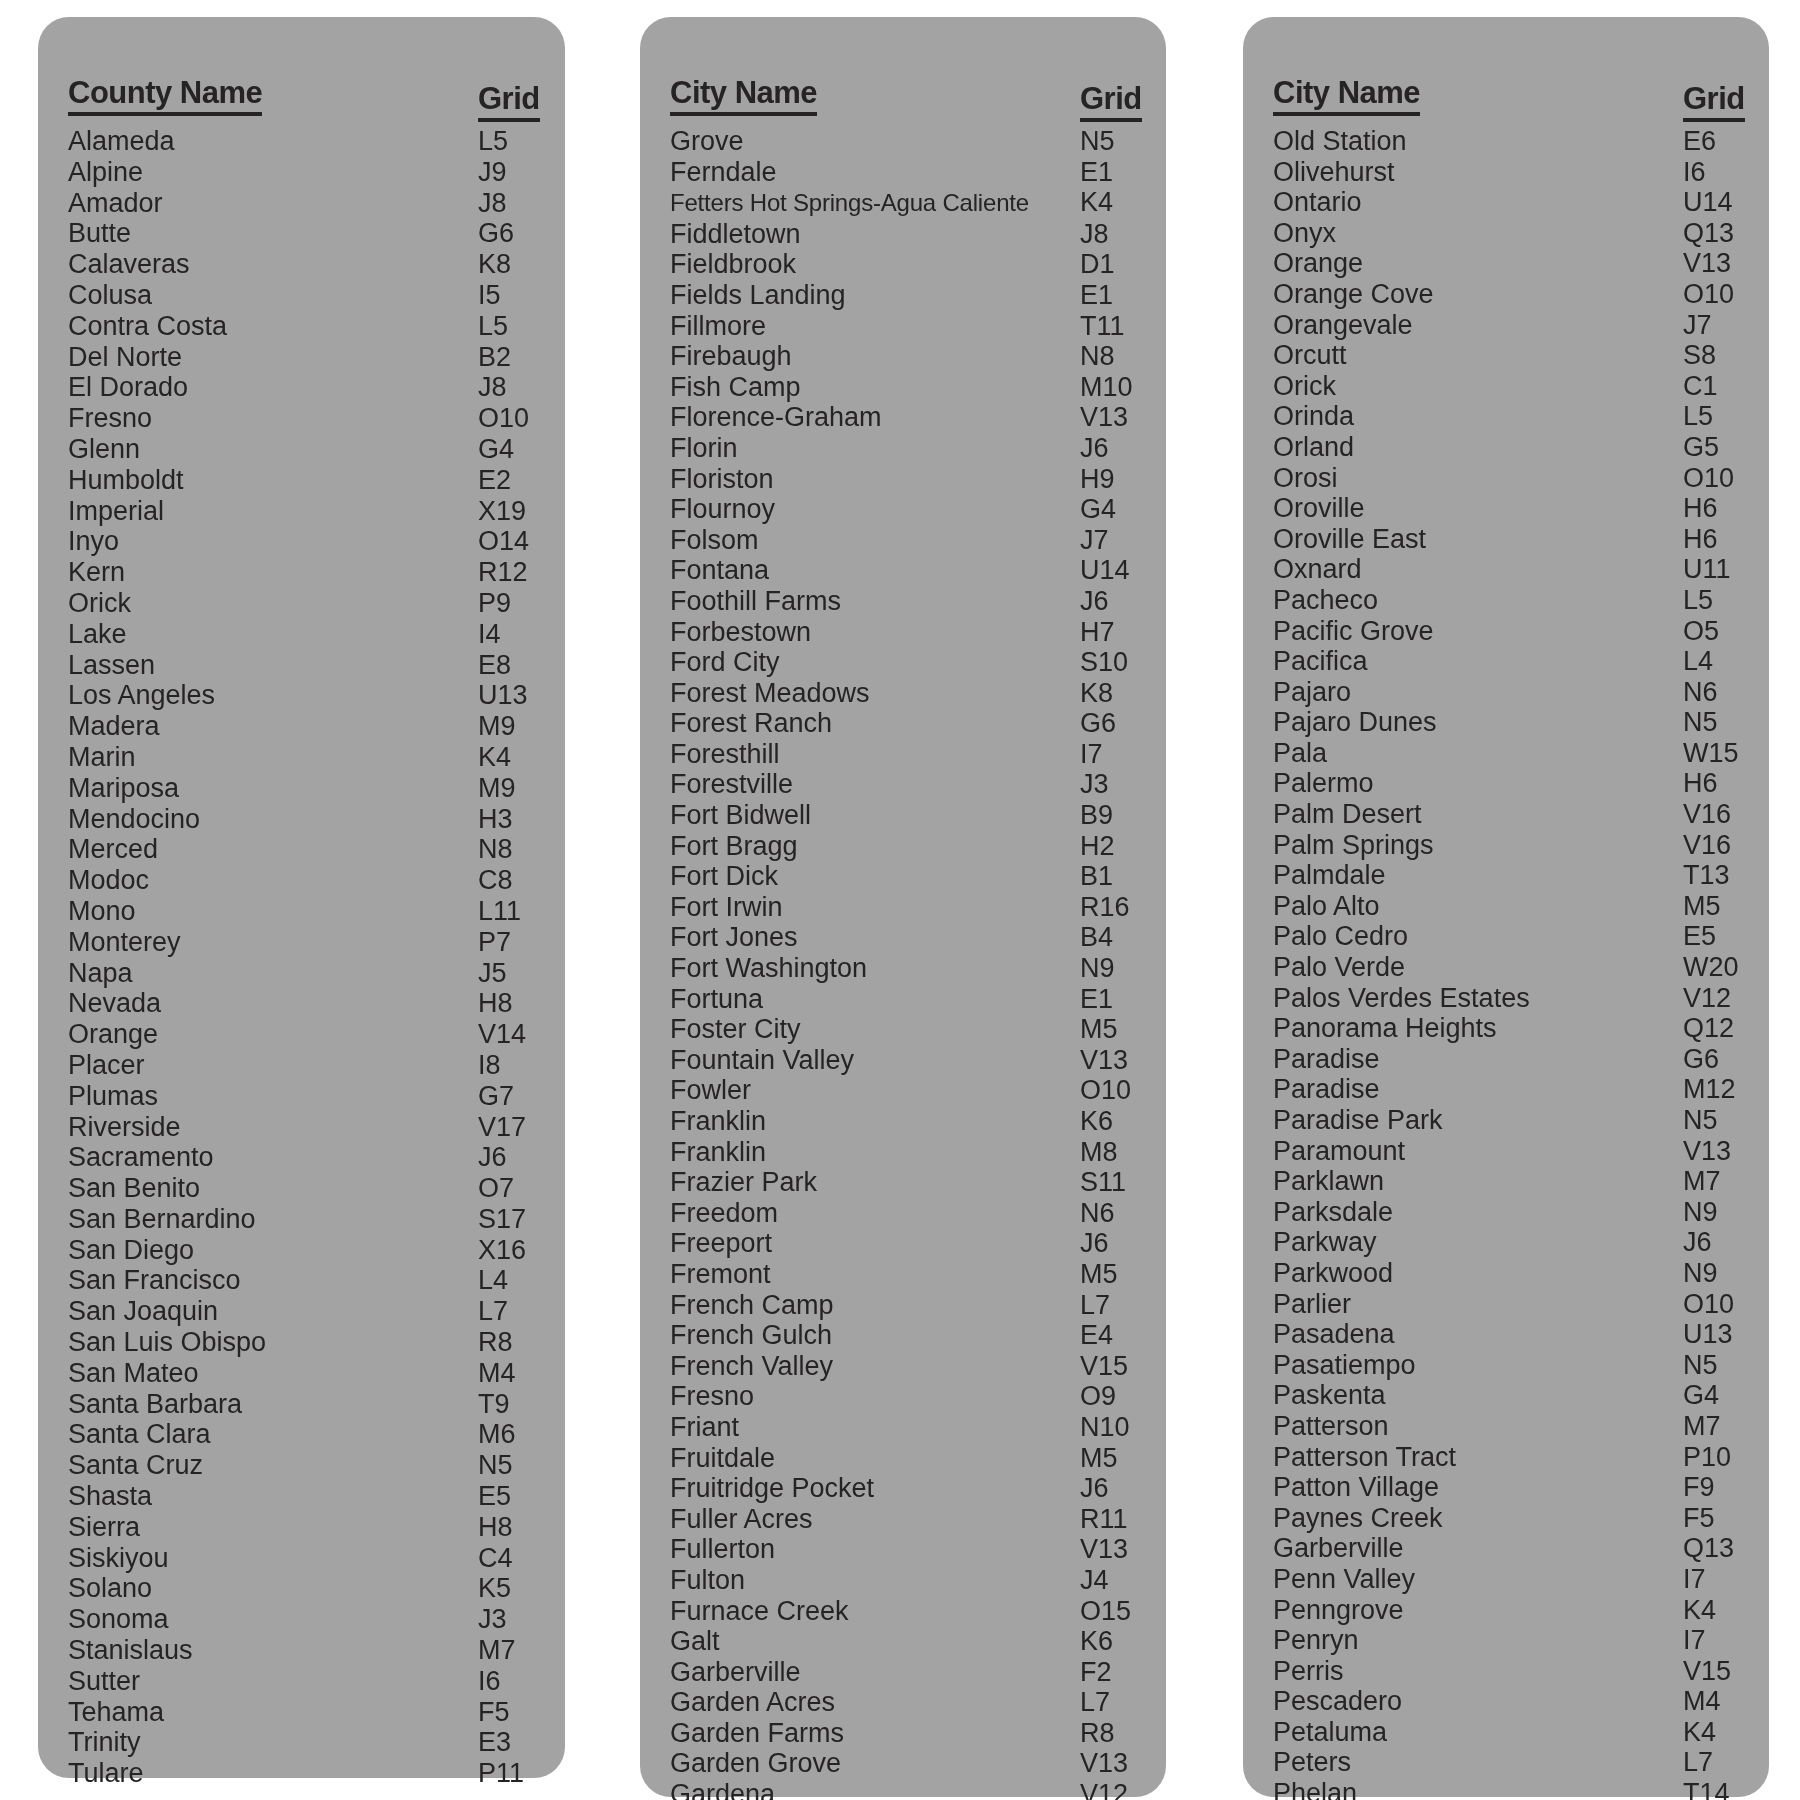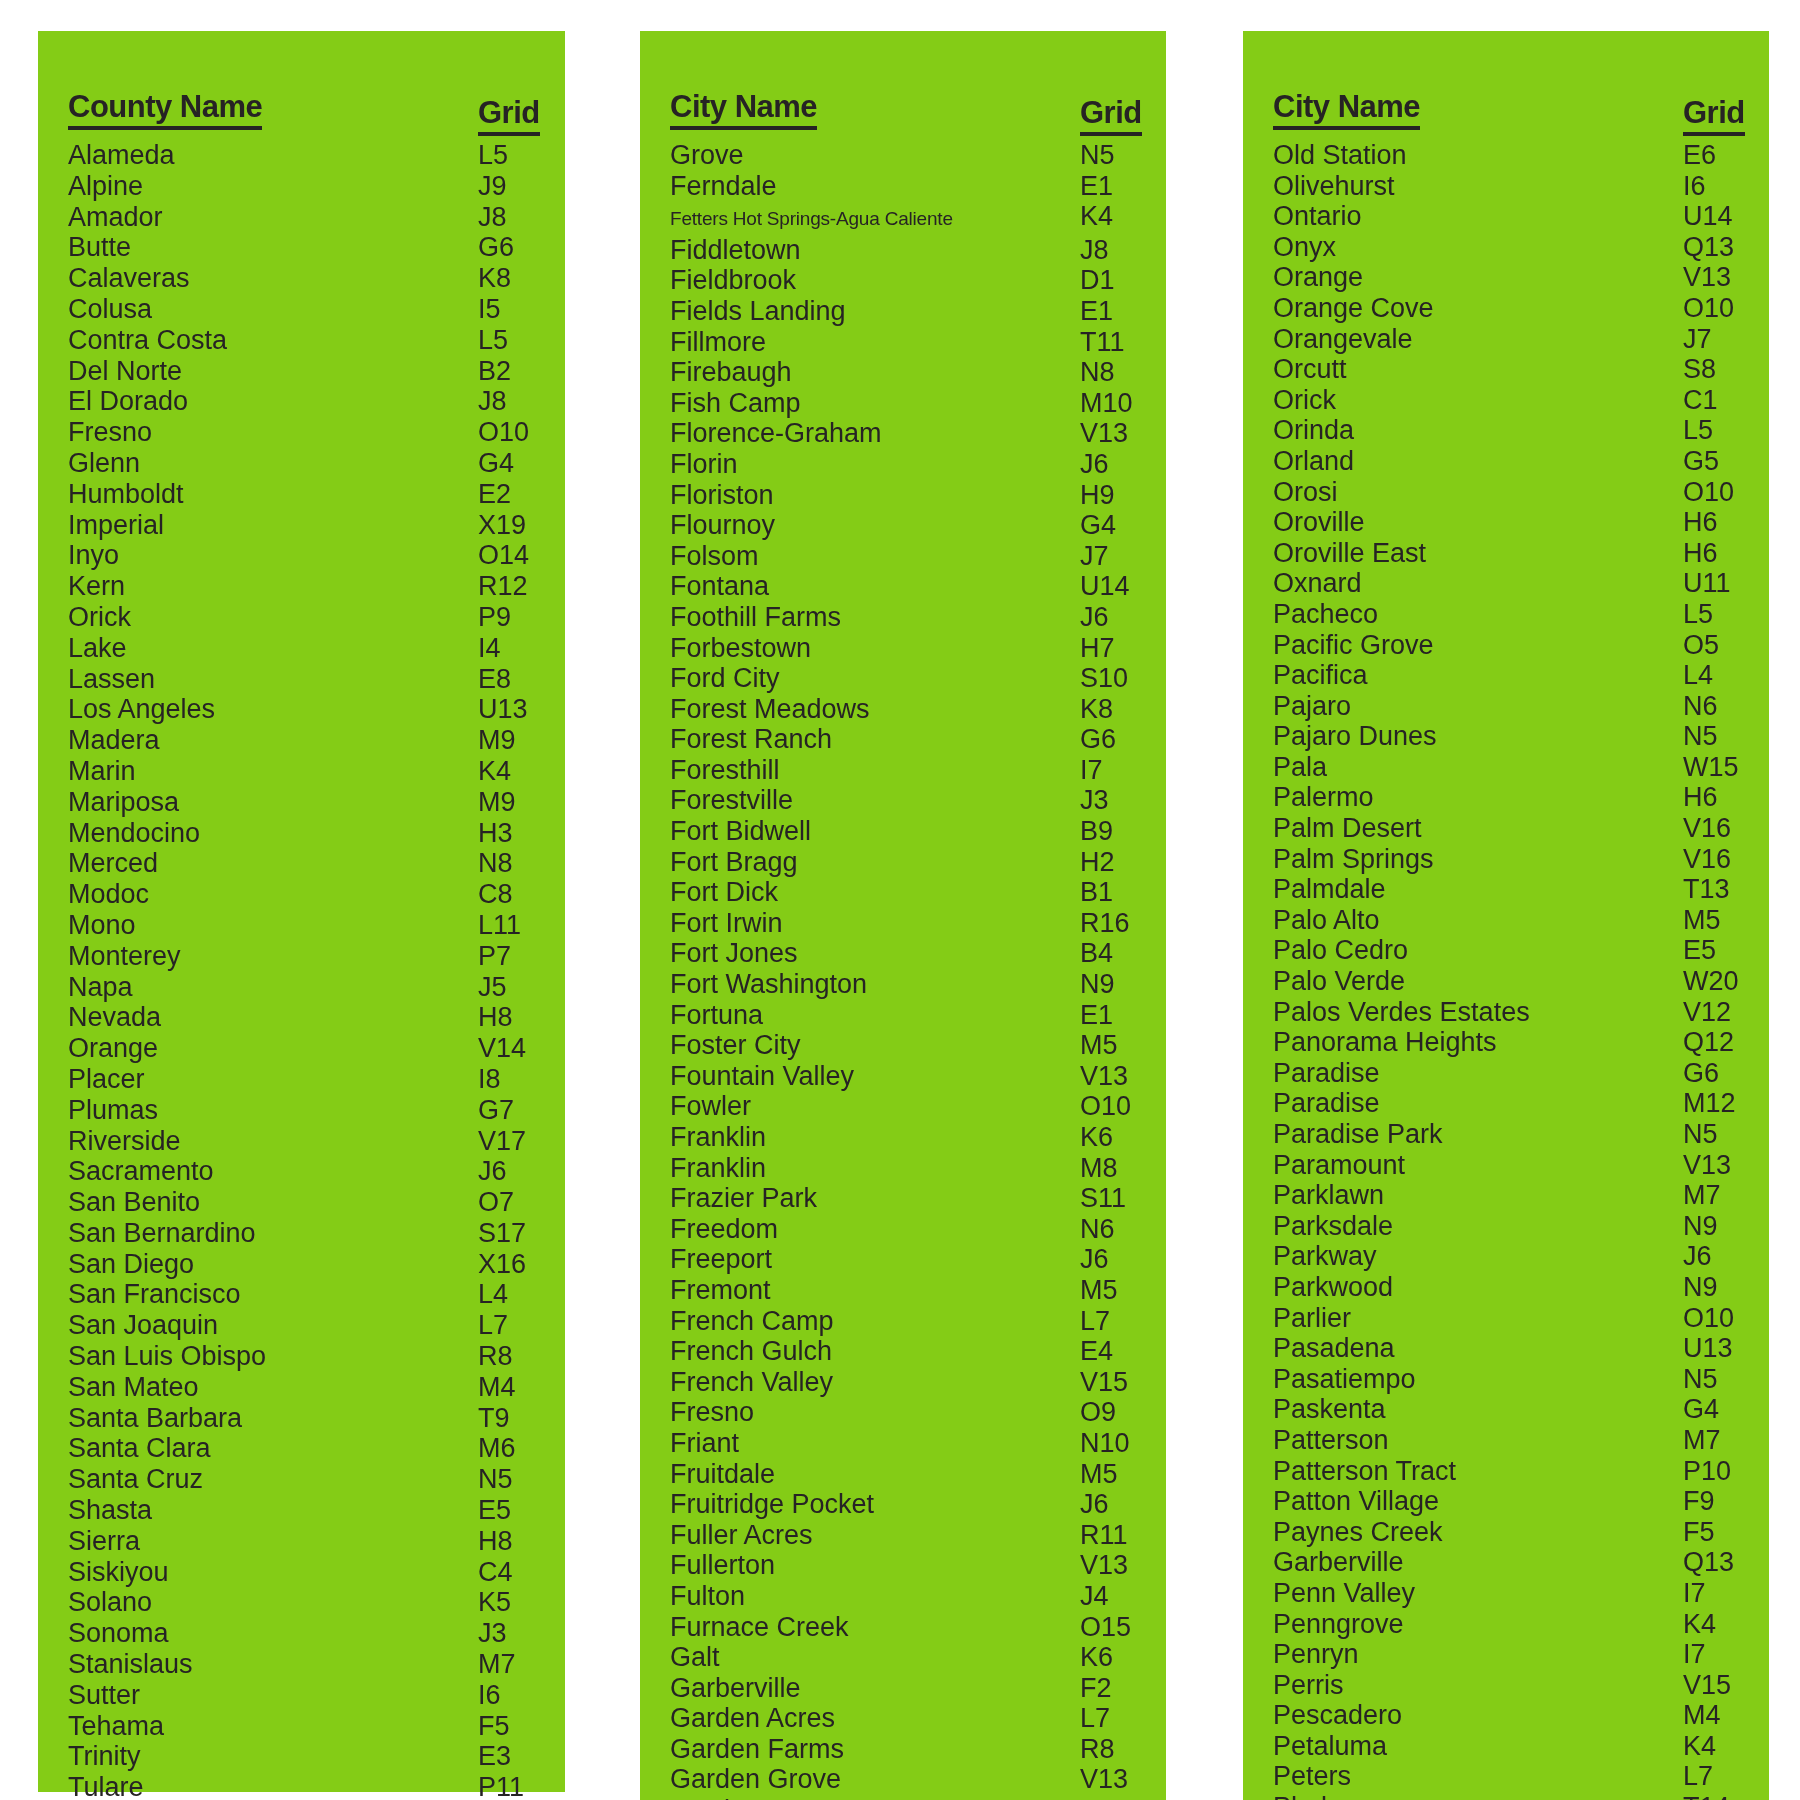--- a/index.html
+++ b/index.html
@@ -6,22 +6,23 @@
   .page{
     position:relative;
     width:1800px;height:1800px;
     background:#ffffff;
     overflow:hidden;
     font-family:"Liberation Sans", sans-serif;
     color:#262324;
   }
   .panel{
     position:absolute;
-    top:31px;
-    background:#84cc16;
+    top:17px;
+    background:#a3a3a3;
+    border-radius:31px;
   }
   .panel-1{left:38px;  width:527px; height:1761px;}
   .panel-2{left:640px; width:526px; height:1780px;}
   .panel-3{left:1243px;width:526px; height:1780px;}
   .panel-inner{padding:59px 0 0 30px; position:relative;}
   .hdr{position:relative; height:40px;}
   .hdr-label{
     display:inline-block;
     font-weight:bold;
     font-size:31px;
@@ -34,21 +35,21 @@
   .hdr-grid{position:absolute;left:410px;top:0;margin-top:6px;}
   .rows{margin-top:10px;}
   .row{
     position:relative;
     font-size:27px;
     white-space:nowrap;
   }
   .panel-1 .row{line-height:30.8px;}
   .panel-2 .row,.panel-3 .row{line-height:30.6px;}
   .cell-grid{position:absolute;left:410px;top:0;}
-  .row.condensed .cell-name{font-size:19px;letter-spacing:-0.2px;}
+  .row.condensed .cell-name{font-size:24px;letter-spacing:-0.2px;}
 </style>
 </head>
 <body>
 
 <div class="page">
 
   <section class="panel panel-1">
     <div class="panel-inner">
       <div class="hdr">
         <span class="hdr-label">County Name</span>

